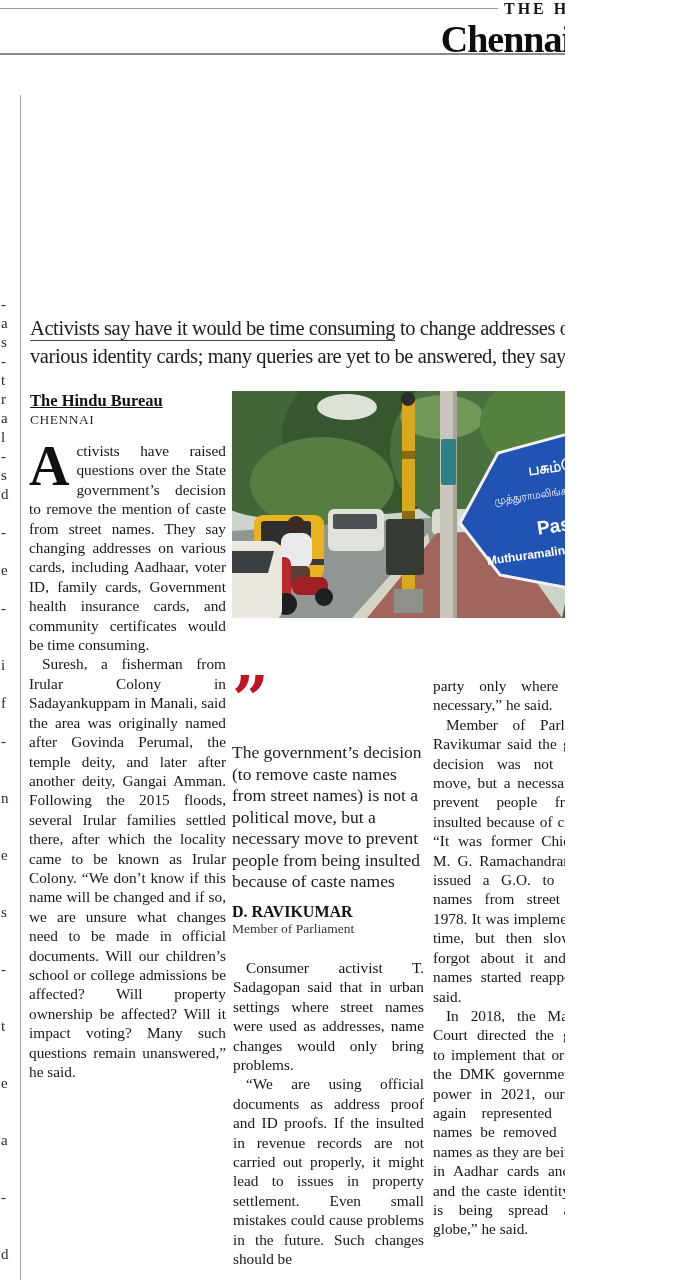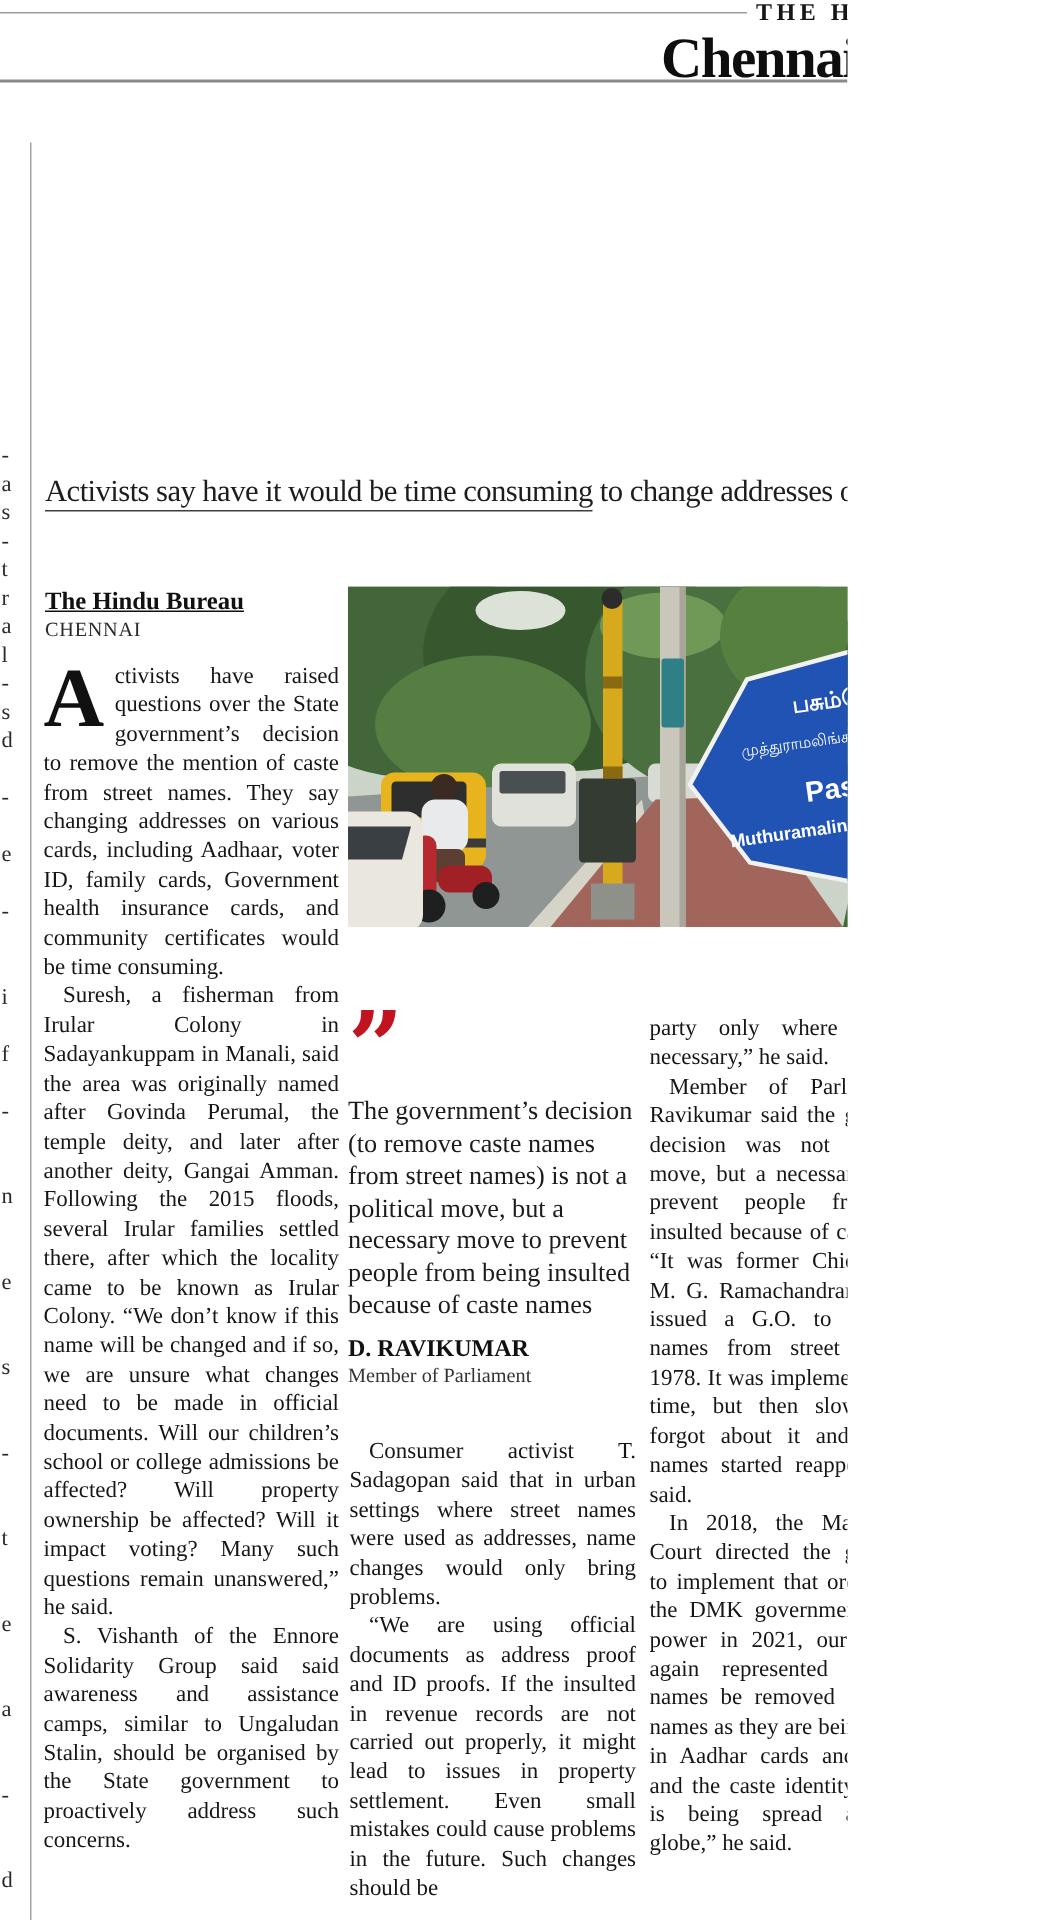--- a/index.html
+++ b/index.html
@@ -61,21 +61,21 @@
   
   #photo{position:absolute;left:232px;top:391px;width:406px;height:227px;overflow:hidden;background:#b9c4b6;}
   #caption{position:absolute;left:233px;top:624px;width:404px;font-family:"Liberation Sans",sans-serif;
            font-size:14.5px;line-height:19.5px;color:#3d3d3d;}
   #caption .cap-label{font-weight:bold;color:#a32330;}
 
   
   #pull-quote{position:absolute;left:232px;top:668px;width:192px;}
   #quote-glyph{font-size:64px;line-height:62px;color:#c01420;font-weight:bold;
                font-family:"DejaVu Serif",serif;letter-spacing:-4px;}
-  #quote-text{font-size:17.5px;line-height:21.5px;color:#1c1c1c;margin-top:0;}
+  #quote-text{font-size:17.5px;line-height:21.5px;color:#1c1c1c;margin-top:12px;}
   #quote-attrib{margin-top:10px;font-size:16px;font-weight:bold;color:#111;}
   #quote-role{font-size:13.5px;color:#333;}
 </style>
 </head>
 <body>
 
 <div id="page">
 
   <div id="mast-rule-left" class="mast-rule"></div>
   <div id="mast-rule-right" class="mast-rule"></div>
@@ -108,28 +108,28 @@
       <span class="frag" style="top: 961px;">-</span>
       <span class="frag" style="top: 1018px;">t</span>
       <span class="frag" style="top: 1075px;">e</span>
       <span class="frag" style="top: 1132px;">a</span>
       <span class="frag" style="top: 1189px;">-</span>
       <span class="frag" style="top: 1246px;">d</span>
     </div>
 
   <div id="subhead">
     <div><span class="u">Activists say have it would be time consuming</span><span> to change addresses on</span></div>
+    <div>various identity cards; many queries are yet to be answered, they say</div>
   </div>
   <div id="byline">The Hindu Bureau</div>
   <div id="dateline">CHENNAI</div>
 
   <div id="col1" class="bodycol">
     <p class="noindent"><span id="dropcap">A</span><span>ctivists have raised questions over the State government’s decision to remove the mention of caste from street names. They say changing addresses on various cards, including Aadhaar, voter ID, family cards, Government health insurance cards, and community certificates would be time consuming.</span></p>
     <p>Suresh, a fisherman from Irular Colony in Sadayankuppam in Manali, said the area was originally named after Govinda Perumal, the temple deity, and later after another deity, Gangai Amman. Following the 2015 floods, several Irular families settled there, after which the locality came to be known as Irular Colony. “We don’t know if this name will be changed and if so, we are unsure what changes need to be made in official documents. Will our children’s school or college admissions be affected? Will property ownership be affected? Will it impact voting? Many such questions remain unanswered,” he said.</p>
-    <p>S. Vishanth of the Ennore Solidarity Group said said awareness and assistance camps, similar to Ungaludan Stalin, should be organised by the State government to proactively address such concerns.</p>
   </div>
 
   <div id="photo">
     <svg width="406" height="227" viewBox="0 0 406 227">
       <rect width="406" height="227" fill="#ccd3c9"></rect>
 
       <ellipse cx="40" cy="55" rx="90" ry="72" fill="#42663a"></ellipse>
       <ellipse cx="150" cy="45" rx="100" ry="78" fill="#37572f"></ellipse>
       <ellipse cx="115" cy="16" rx="30" ry="13" fill="#dce2d8"></ellipse>
       <ellipse cx="250" cy="58" rx="92" ry="82" fill="#4a7040"></ellipse>

